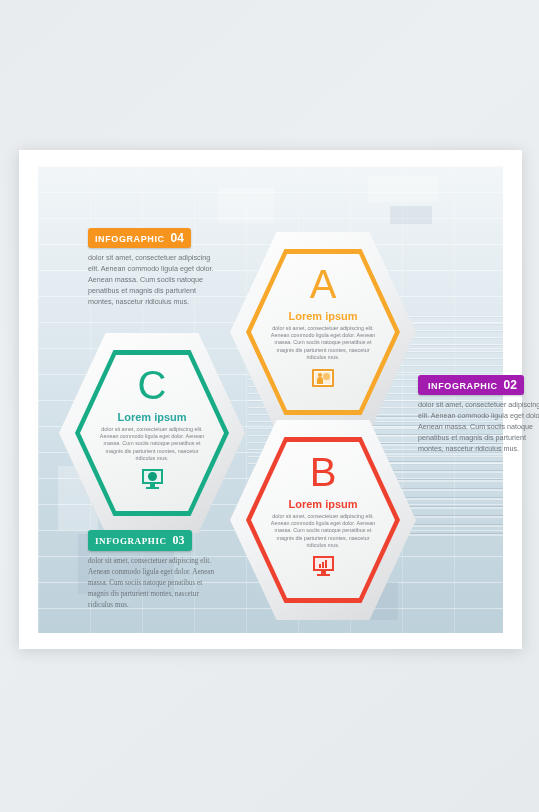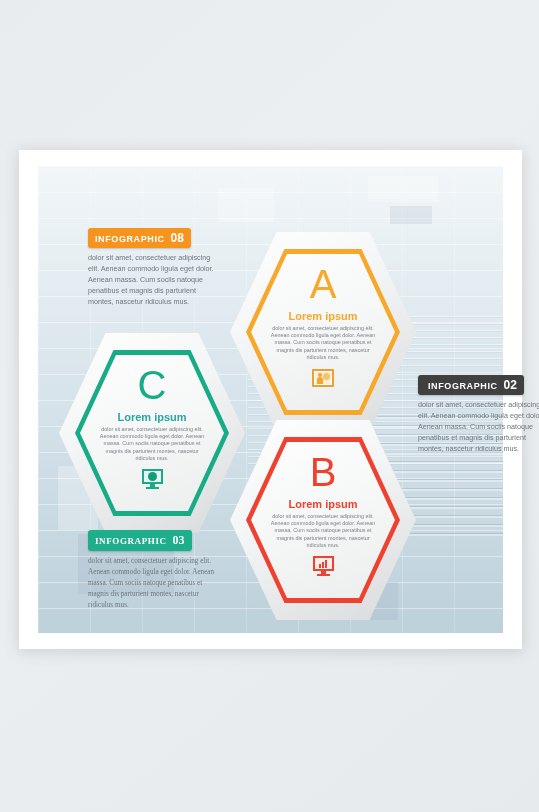--- a/index.html
+++ b/index.html
@@ -194,27 +194,27 @@
             <span class="b2"></span>
             <span class="b3"></span>
           <span class="st"></span>
             <span class="bs"></span>
         </div>
       </div>
     </div>
 
     <div class="cap" style="left:69px;top:78px;width:128px;">
       <div class="banner" style="background:#F7941E;">
-        <span>INFOGRAPHIC</span><span class="num">08</span>
+        <span>INFOGRAPHIC</span><span class="num">04</span>
       </div>
       <div class="captext">dolor sit amet, consectetuer adipiscing elit. Aenean commodo ligula eget dolor. Aenean massa. Cum sociis natoque penatibus et magnis dis parturient montes, nascetur ridiculus mus.</div>
     </div>
 
     <div class="cap" style="left:399px;top:225px;width:128px;">
-      <div class="banner" style="background:#404040;padding-left:10px;">
+      <div class="banner" style="background:#a21caf;padding-left:10px;">
         <span>INFOGRAPHIC</span><span class="num">02</span>
       </div>
       <div class="captext">dolor sit amet, consectetuer adipiscing elit. Aenean commodo ligula eget dolor. Aenean massa. Cum sociis natoque penatibus et magnis dis parturient montes, nascetur ridiculus mus.</div>
     </div>
 
     <div class="cap" style="left:69px;top:380px;width:128px;font-family:Liberation Serif, serif;">
       <div class="banner" style="background:#1EAE8C;">
         <span>INFOGRAPHIC</span><span class="num">03</span>
       </div>
       <div class="captext">dolor sit amet, consectetuer adipiscing elit. Aenean commodo ligula eget dolor. Aenean massa. Cum sociis natoque penatibus et magnis dis parturient montes, nascetur ridiculus mus.</div>

